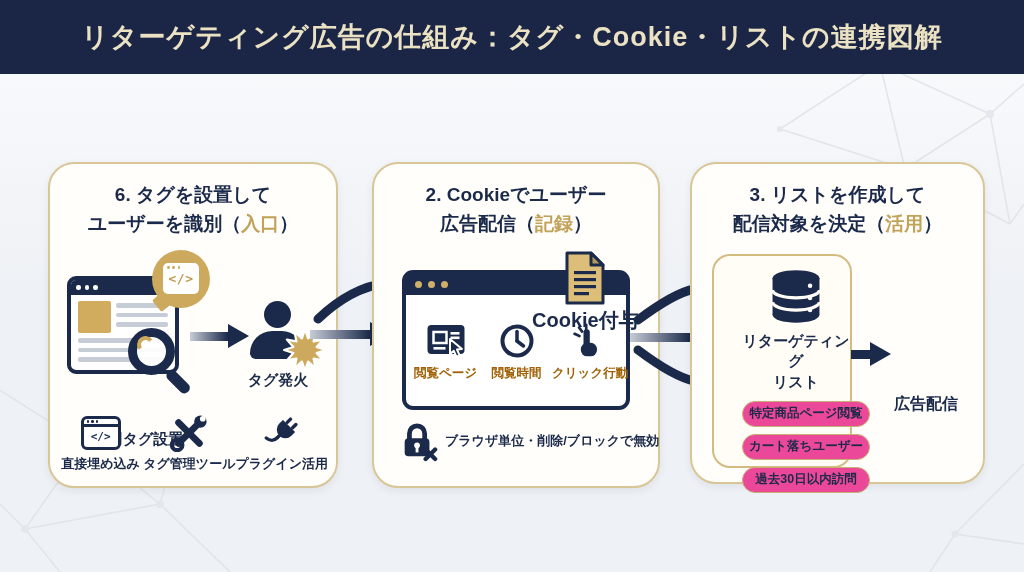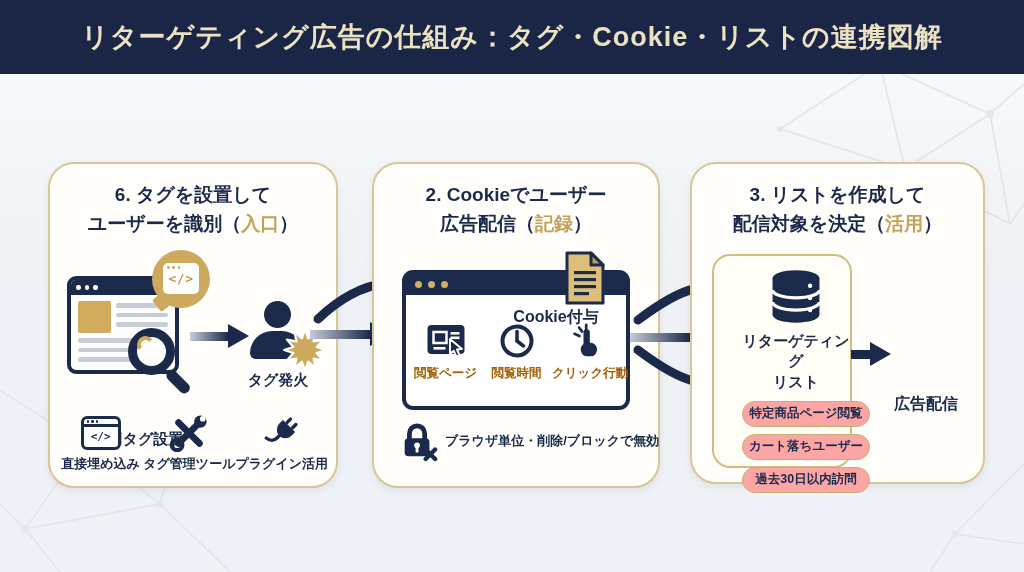--- a/index.html
+++ b/index.html
@@ -88,33 +88,33 @@
   .embed-bar i { display:block; width:2.5px; height:2.5px; background:#1b2a4a; border-radius:50%; }
   .embed-code { font-family:"DejaVu Sans Mono",monospace; font-size:11px; font-weight:bold;
                 color:#1b2a4a; line-height:19px; }
 
   
   .c2-browser { position:absolute; left:28px; top:106px; width:228px; height:140px;
                 border:4px solid #1b2a4a; border-radius:11px; background:#fff; }
   .c2-head { height:21px; background:#1b2a4a; border-radius:5px 5px 0 0; display:flex;
              align-items:center; gap:6px; padding-left:9px; }
   .c2-doc { position:absolute; left:188px; top:86px; }
-  .c2-cookie { left:132px; top:143px; width:100px; font-size:16px; }
+  .c2-cookie { left:158px; top:143px; width:100px; font-size:20px; }
   .c2-metrics { position:absolute; left:36px; top:159px; width:214px; display:flex; justify-content:space-between; }
   .metric { width:72px; text-align:center; }
   .metric-lbl { margin-top:2px; font-size:12.5px; font-weight:bold; color:#a16207; white-space:nowrap; }
   .c2-note { position:absolute; left:24px; top:256px; display:flex; align-items:center; gap:7px; }
   .note-text { font-size:13px; font-weight:bold; color:#1b2a4a; white-space:nowrap; }
 
   
   .c3-box { position:absolute; left:20px; top:90px; width:140px; height:214px; background:#fffdf5;
             border:2px solid #d2bc80; border-radius:18px; text-align:center;padding-left:28px; }
   .c3-db { margin-top:12px; }
   .c3-listtitle { margin-top:3px; font-size:15px; font-weight:bold; color:#1b2a4a; line-height:1.35; }
-  .pill { width:128px; margin:7px auto 0; height:26px; line-height:23px; background:#fca5a5;
+  .pill { width:128px; margin:7px auto 0; height:26px; line-height:23px; background:#ec4899;
           border:1.5px solid #c6b172; border-radius:13px; font-size:12.5px; font-weight:bold; color:#1b2a4a; }
   .pill.first { margin-top:9px; }
   .c3-arrow { left:159px; top:178px; }
   .c3-ad { position:absolute; left:202px; top:158px; width:64px; height:66px;
            border:4px solid #1b2a4a; border-radius:8px; background:#fff; overflow:hidden; }
   .c3-ad-head { height:13px; background:#1b2a4a; display:flex; gap:3px; align-items:center; padding-left:4px; }
   .c3-ad-body { padding:4px 5px 0; }
   .ad-row { display:flex; gap:4px; }
   .ad-sq { width:27px; height:25px; background:#c9a65e; border-radius:3px; color:#fff;
            font-weight:bold; font-size:12.5px; text-align:center; line-height:25px; }

